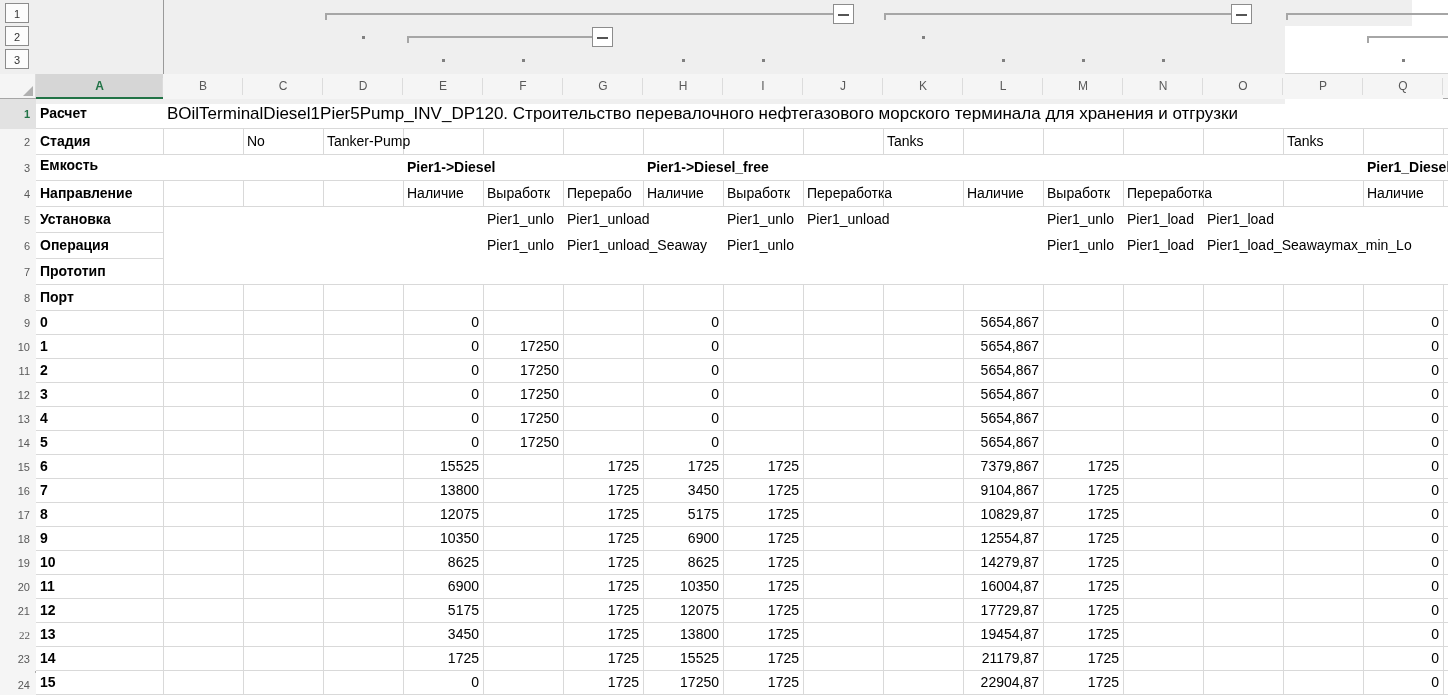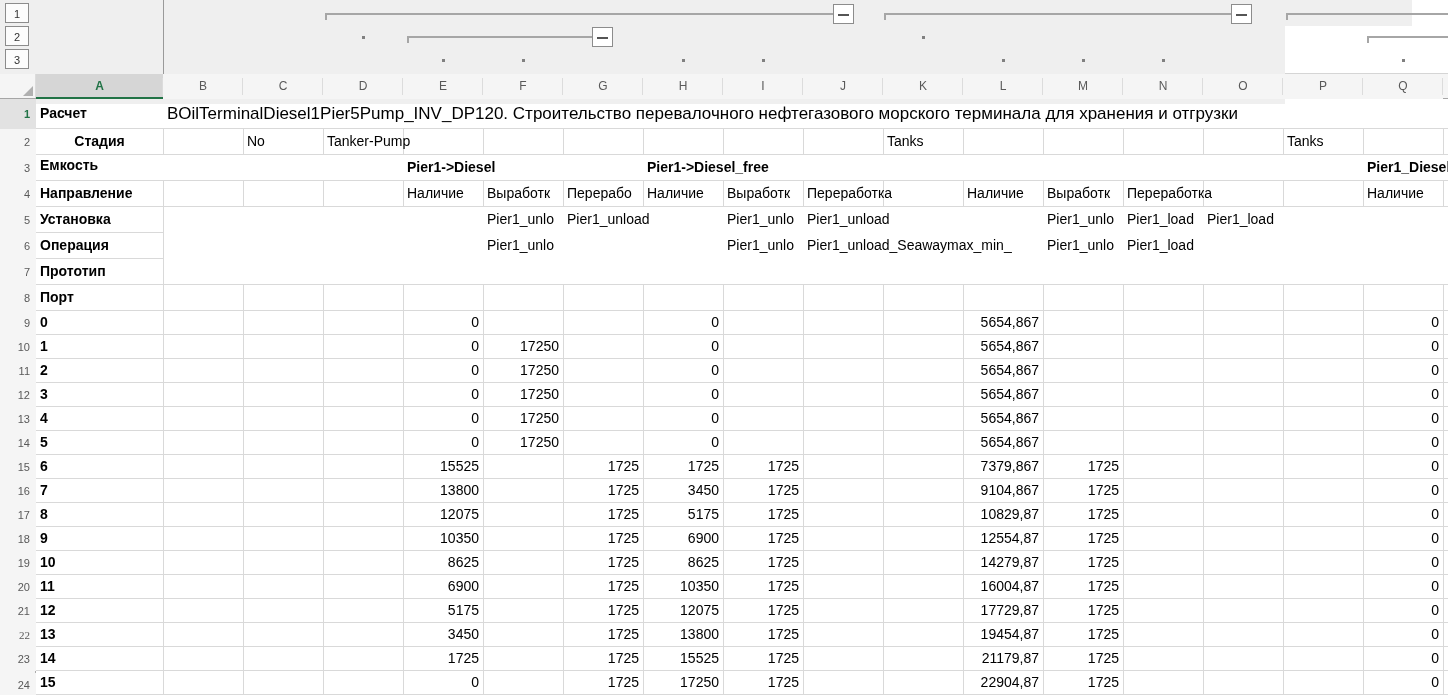--- a/index.html
+++ b/index.html
@@ -217,21 +217,21 @@
       <div class="gl-v" style="left: 963px; top: 311px; height: 384px;"></div>
       <div class="gl-v" style="left: 1043px; top: 311px; height: 384px;"></div>
       <div class="gl-v" style="left: 1123px; top: 311px; height: 384px;"></div>
       <div class="gl-v" style="left: 1203px; top: 311px; height: 384px;"></div>
       <div class="gl-v" style="left: 1283px; top: 311px; height: 384px;"></div>
       <div class="gl-v" style="left: 1363px; top: 311px; height: 384px;"></div>
       <div class="gl-v" style="left: 1443px; top: 311px; height: 384px;"></div>
       <div class="gl-v" style="left: 163px; top: 181px; height: 130px;"></div>
       <div class="cell b" style="left: 36px; top: 99px; width: 127px; height: 30px; line-height: 29px;">Расчет</div>
       <div class="cell" style="left: 163px; top: 99px; width: 1285px; height: 30px; line-height: 29px; font-size: 17px;">BOilTerminalDiesel1Pier5Pump_INV_DP120. Строительство перевалочного нефтегазового морского терминала для хранения и отгрузки</div>
-      <div class="cell b" style="left: 36px; top: 129px; width: 127px; height: 26px; line-height: 25px; text-align: center;">Стадия</div>
+      <div class="cell b" style="left: 36px; top: 129px; width: 127px; height: 26px; line-height: 25px;">Стадия</div>
       <div class="cell" style="left: 243px; top: 129px; width: 80px; height: 26px; line-height: 25px;">No</div>
       <div class="cell" style="left: 323px; top: 129px; width: 160px; height: 26px; line-height: 25px;">Tanker-Pump</div>
       <div class="cell" style="left: 883px; top: 129px; width: 80px; height: 26px; line-height: 25px;">Tanks</div>
       <div class="cell" style="left: 1283px; top: 129px; width: 80px; height: 26px; line-height: 25px;">Tanks</div>
       <div class="cell b" style="left: 36px; top: 153px; width: 127px; height: 26px; line-height: 25px;">Емкость</div>
       <div class="cell b" style="left: 403px; top: 155px; width: 240px; height: 26px; line-height: 25px;">Pier1-&gt;Diesel</div>
       <div class="cell b" style="left: 643px; top: 155px; width: 240px; height: 26px; line-height: 25px;">Pier1-&gt;Diesel_free</div>
       <div class="cell b" style="left: 1363px; top: 155px; width: 85px; height: 26px; line-height: 25px;">Pier1_Diesel</div>
       <div class="cell b" style="left: 36px; top: 181px; width: 127px; height: 26px; line-height: 25px;">Направление</div>
       <div class="cell" style="left: 403px; top: 181px; width: 80px; height: 26px; line-height: 25px;">Наличие</div>
@@ -247,24 +247,25 @@
       <div class="cell b" style="left: 36px; top: 207px; width: 127px; height: 26px; line-height: 25px;">Установка</div>
       <div class="cell" style="left: 483px; top: 207px; width: 80px; height: 26px; line-height: 25px;">Pier1_unlo</div>
       <div class="cell" style="left: 563px; top: 207px; width: 160px; height: 26px; line-height: 25px;">Pier1_unload</div>
       <div class="cell" style="left: 723px; top: 207px; width: 80px; height: 26px; line-height: 25px;">Pier1_unlo</div>
       <div class="cell" style="left: 803px; top: 207px; width: 160px; height: 26px; line-height: 25px;">Pier1_unload</div>
       <div class="cell" style="left: 1043px; top: 207px; width: 80px; height: 26px; line-height: 25px;">Pier1_unlo</div>
       <div class="cell" style="left: 1123px; top: 207px; width: 80px; height: 26px; line-height: 25px;">Pier1_load</div>
       <div class="cell" style="left: 1203px; top: 207px; width: 160px; height: 26px; line-height: 25px;">Pier1_load</div>
       <div class="cell b" style="left: 36px; top: 233px; width: 127px; height: 26px; line-height: 25px;">Операция</div>
       <div class="cell" style="left: 483px; top: 233px; width: 80px; height: 26px; line-height: 25px;">Pier1_unlo</div>
+      <div class="cell" style="left: 563px; top: 233px; width: 160px; height: 26px; line-height: 25px;">Pier1_unload_Seaway</div>
       <div class="cell" style="left: 723px; top: 233px; width: 80px; height: 26px; line-height: 25px;">Pier1_unlo</div>
-      <div class="cell" style="left: 803px; top: 233px; width: 240px; height: 26px; line-height: 25px;">Pier1_unload_Seawaymax_min_</div>
       <div class="cell" style="left: 1043px; top: 233px; width: 80px; height: 26px; line-height: 25px;">Pier1_unlo</div>
       <div class="cell" style="left: 1123px; top: 233px; width: 80px; height: 26px; line-height: 25px;">Pier1_load</div>
+      <div class="cell" style="left: 1203px; top: 233px; width: 245px; height: 26px; line-height: 25px;">Pier1_load_Seawaymax_min_Lo</div>
       <div class="cell b" style="left: 36px; top: 259px; width: 127px; height: 26px; line-height: 25px;">Прототип</div>
       <div class="cell b" style="left: 36px; top: 285px; width: 127px; height: 26px; line-height: 25px;">Порт</div>
       <div class="cell b" style="left: 36px; top: 311px; width: 127px; height: 24px; line-height: 23px;">0</div>
       <div class="cell r" style="left: 403px; top: 311px; width: 80px; height: 24px; line-height: 23px;">0</div>
       <div class="cell r" style="left: 643px; top: 311px; width: 80px; height: 24px; line-height: 23px;">0</div>
       <div class="cell r" style="left: 963px; top: 311px; width: 80px; height: 24px; line-height: 23px;">5654,867</div>
       <div class="cell r" style="left: 1363px; top: 311px; width: 80px; height: 24px; line-height: 23px;">0</div>
       <div class="cell b" style="left: 36px; top: 335px; width: 127px; height: 24px; line-height: 23px;">1</div>
       <div class="cell r" style="left: 403px; top: 335px; width: 80px; height: 24px; line-height: 23px;">0</div>
       <div class="cell r" style="left: 483px; top: 335px; width: 80px; height: 24px; line-height: 23px;">17250</div>

